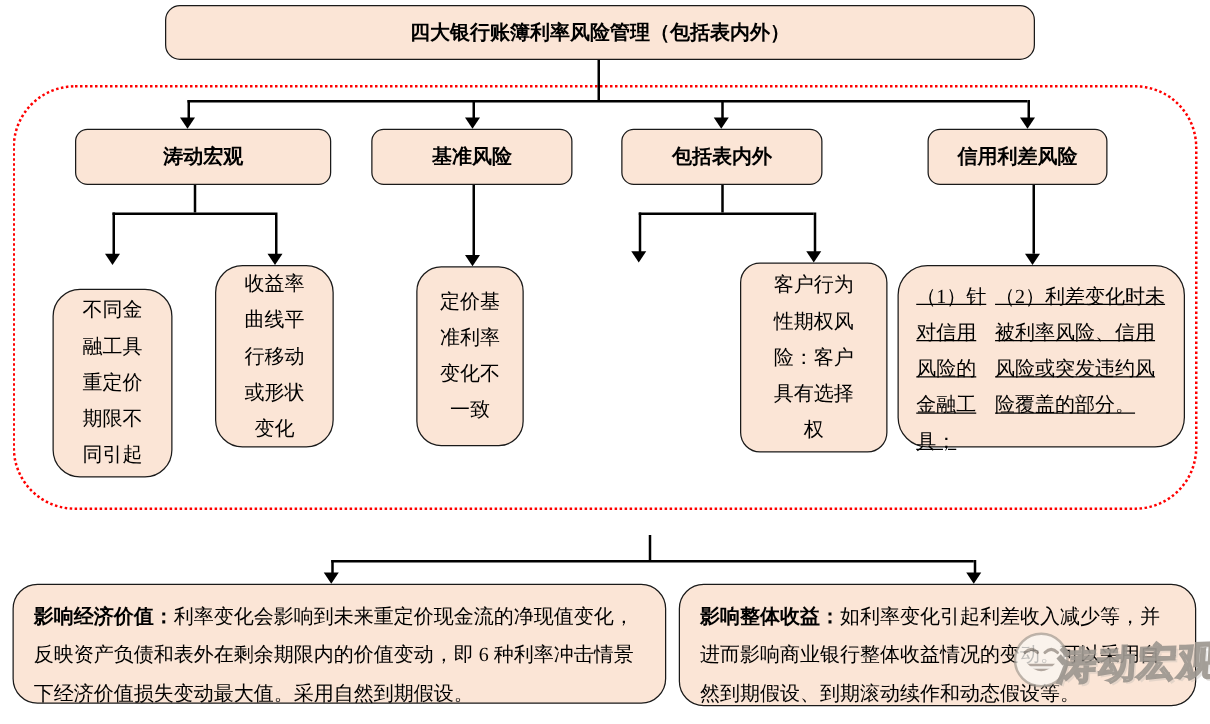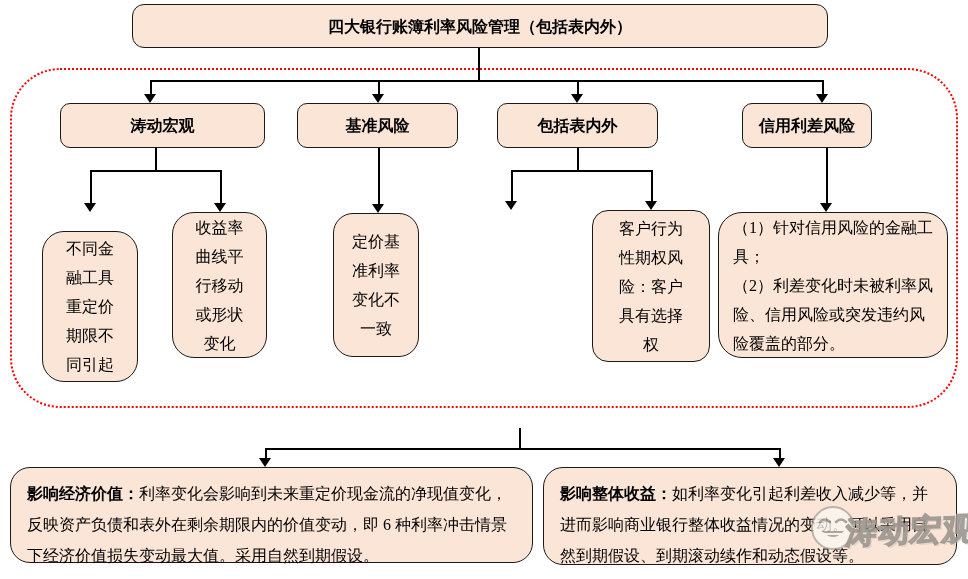--- a/index.html
+++ b/index.html
@@ -18,21 +18,21 @@
   .arrow{
     position:absolute;width:0;height:0;z-index:1;
     border-left:6px solid transparent;border-right:6px solid transparent;
     border-top:9px solid #000;
   }
   .dashed{
     position:absolute;left:10px;top:68px;width:948px;height:340px;
     border:2px dotted #FF0000;border-radius:50px;box-sizing:border-box;z-index:0;
   }
   .leftalign{justify-content:flex-start;text-align:left;}
-  .col{flex-direction:column;align-items:flex-start;}
+  .col{flex-direction:row;align-items:flex-start;text-decoration:underline;}
   .impact{font-size:16px;line-height:31px;text-align:left;display:block;padding:10px 16px;}
   .wm{
     position:absolute;left:846px;top:510px;z-index:6;
     font-size:31px;font-weight:bold;letter-spacing:1px;white-space:nowrap;
     color:rgba(235,230,224,0.45);
     -webkit-text-stroke:1.3px rgba(150,144,138,0.85);
     text-shadow:2px 2px 0 rgba(190,184,178,0.35);
     transform:skewX(-6deg) rotate(-2deg);
     font-family:"Liberation Serif","DejaVu Serif",serif;
   }
@@ -62,21 +62,21 @@
 
   <div class="box bold" style="left:60px;top:103px;width:205px;height:45px;border-radius:10px;">
     <span>涛动宏观</span>
   </div>
   <div class="box bold" style="left:297px;top:103px;width:161px;height:45px;border-radius:10px;">
     <span>基准风险</span>
   </div>
   <div class="box bold" style="left:497px;top:103px;width:161px;height:45px;border-radius:10px;">
     <span>包括表内外</span>
   </div>
-  <div class="box bold" style="left:742px;top:103px;width:130px;height:45px;border-radius:10px;">
+  <div class="box bold" style="left:742px;top:103px;width:144px;height:45px;border-radius:10px;">
     <span>信用利差风险</span>
   </div>
 
   <div class="vline" style="left:155px;top:148px;height:22px;"></div>
   <div class="hline" style="left:90px;top:170px;width:130px;"></div>
   <div class="vline" style="left:90px;top:170px;height:34px;"></div>
   <div class="arrow" style="left:84px;top:203px;"></div>
   <div class="vline" style="left:220px;top:170px;height:34px;"></div>
   <div class="arrow" style="left:214px;top:203px;"></div>
 

